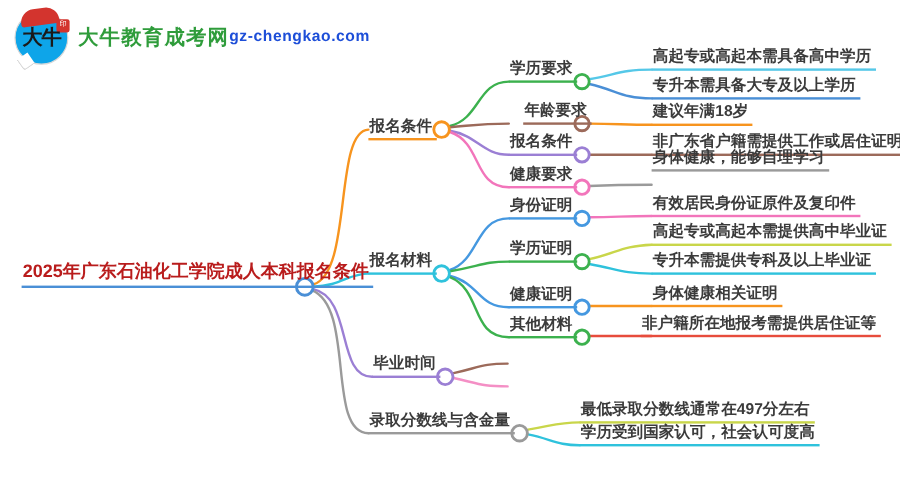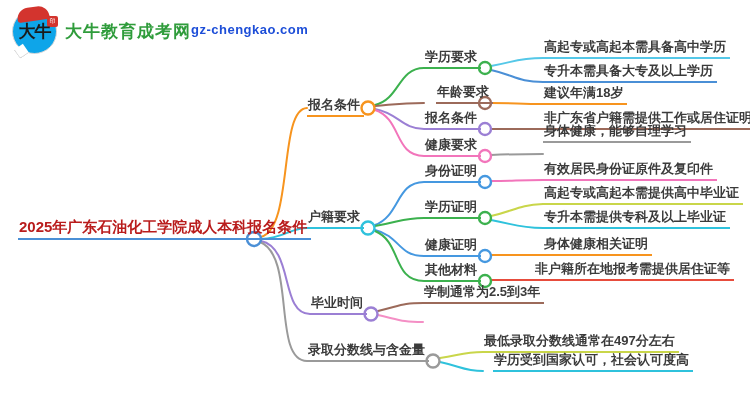--- a/index.html
+++ b/index.html
@@ -114,21 +114,21 @@
     </div>
     <div class="logo-text">
       <span class="logo-brand" style="color: rgb(47, 156, 59);">大牛教育成考网</span>
       <span class="logo-domain" style="color: #1d4ed8;">gz-chengkao.com</span>
     </div>
   </div>
 
   <div class="node root" style="left: 18px; top: 218px; border-bottom-color: rgb(74, 143, 214);">2025年广东石油化工学院成人本科报名条件</div>
 
   <div class="node" style="left: 307px; top: 96px; border-bottom-color: rgb(247, 148, 30);">报名条件</div>
-  <div class="node" style="left: 307px; top: 208px; border-bottom-color: rgb(47, 194, 220);">户籍要求</div>
+  <div class="node" style="left: 307px; top: 208px; border-bottom-color: rgb(47, 194, 220);">报名材料</div>
   <div class="node" style="left: 310px; top: 294px; border-bottom-color: rgb(155, 127, 212);">毕业时间</div>
   <div class="node" style="left: 307px; top: 341px; border-bottom-color: rgb(154, 154, 154); text-align: center;">录取分数线与含金量</div>
 
   <div class="node" style="left: 424px; top: 48px; border-bottom-color: rgb(60, 177, 78);">学历要求</div>
   <div class="node" style="left: 436px; top: 83px; border-bottom-color: rgb(156, 106, 90);">年龄要求</div>
   <div class="node" style="left: 424px; top: 109px; border-bottom-color: rgb(155, 127, 212);">报名条件</div>
   <div class="node" style="left: 424px; top: 136px; border-bottom-color: rgb(242, 117, 187);">健康要求</div>
 
   <div class="node leaf" style="left: 543px; top: 38px; border-bottom-color: rgb(85, 200, 232);">高起专或高起本需具备高中学历</div>
   <div class="node leaf" style="left: 543px; top: 62px; border-bottom-color: rgb(74, 143, 214);">专升本需具备大专及以上学历</div>
@@ -140,18 +140,17 @@
   <div class="node" style="left: 424px; top: 198px; border-bottom-color: rgb(60, 177, 78);">学历证明</div>
   <div class="node" style="left: 424px; top: 236px; border-bottom-color: rgb(69, 152, 224);">健康证明</div>
   <div class="node" style="left: 424px; top: 261px; border-bottom-color: rgb(60, 177, 78);">其他材料</div>
 
   <div class="node leaf" style="left: 543px; top: 160px; border-bottom-color: rgb(242, 117, 187);">有效居民身份证原件及复印件</div>
   <div class="node leaf" style="left: 543px; top: 184px; border-bottom-color: rgb(201, 214, 74);">高起专或高起本需提供高中毕业证</div>
   <div class="node leaf" style="left: 543px; top: 208px; border-bottom-color: rgb(47, 194, 220);">专升本需提供专科及以上毕业证</div>
   <div class="node leaf" style="left: 543px; top: 235px; border-bottom-color: rgb(247, 148, 30);">身体健康相关证明</div>
   <div class="node leaf" style="left: 534px; top: 260px; border-bottom-color: rgb(231, 76, 60);">非户籍所在地报考需提供居住证等</div>
 
-  <div class="node leaf" style="left: 423px; top: 283px; border-bottom-color: rgb(156, 106, 90);">学制通常为2.5到3年</div>
 
   <div class="node leaf" style="left: 483px; top: 332px; border-bottom-color: rgb(201, 214, 74);">最低录取分数线通常在497分左右</div>
-  <div class="node leaf" style="left: 493px; top: 351px; border-bottom-color: rgb(47, 194, 220);">学历受到国家认可，社会认可度高</div>
+  <div class="node leaf" style="left: 483px; top: 351px; border-bottom-color: rgb(47, 194, 220);">学历受到国家认可，社会认可度高</div>
 
 </div>
 
 </body></html>

